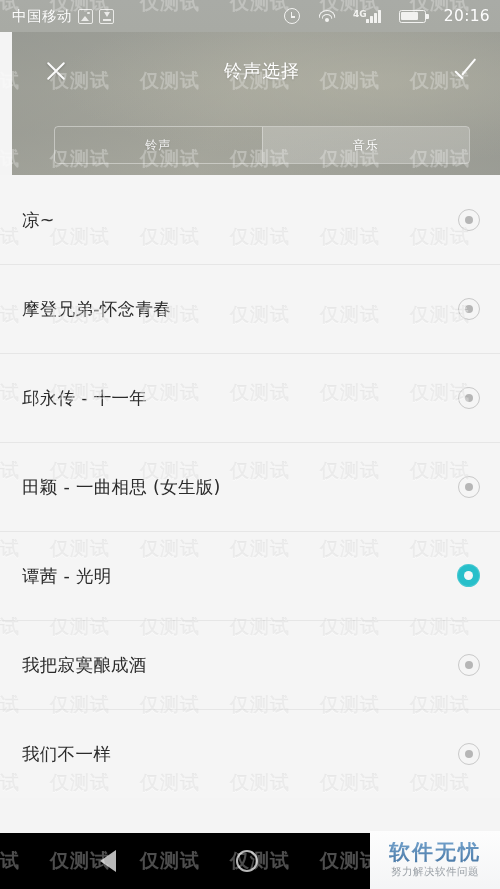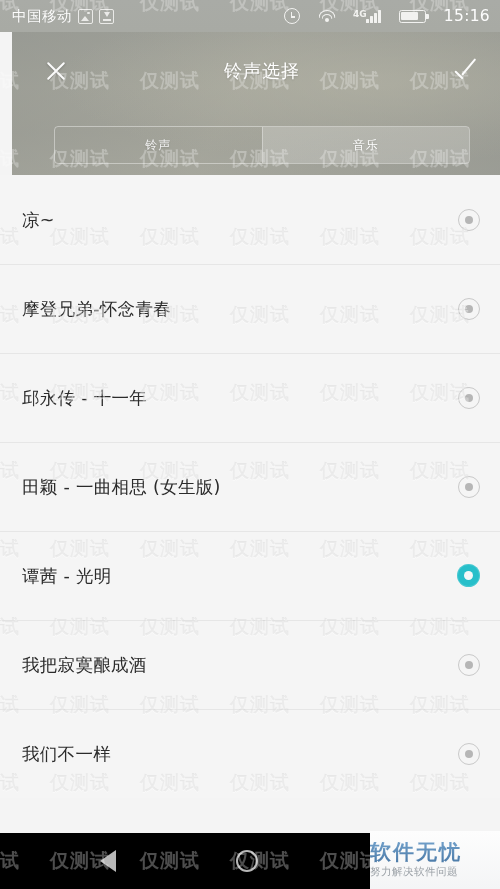--- a/index.html
+++ b/index.html
@@ -118,21 +118,21 @@
     text-shadow:0 1px 0 rgba(255,255,255,0.45);
   }
   
   .wm.onblack{ color:rgba(255,255,255,0.30); text-shadow:none; }
   .wm.onheader{ color:rgba(255,255,255,0.28); text-shadow:none; }
 
   
   #brand{
     position:absolute; right:0; bottom:0; z-index:9; width:130px; height:58px;
     background:linear-gradient(180deg,#fdfdfd 0%,#f4f5f6 100%);
-    display:flex; flex-direction:column; align-items:flex-start; justify-content:center; gap:2px;
+    display:flex; flex-direction:column; align-items:center; justify-content:center; gap:2px;
   }
   #brand .b1{ font-size:21px; font-weight:bold; color:#5b88b5; letter-spacing:2px; line-height:1;
     background:linear-gradient(180deg,#6f9ec8 0%,#4b7aa8 100%); -webkit-background-clip:text; background-clip:text; color:transparent;}
   #brand .b2{ font-size:10.5px; color:#9aa0a6; letter-spacing:.5px; }
 </style>
 </head>
 <body>
 
 <div id="device">
 
@@ -152,21 +152,21 @@
       <span class="net">
         <em class="g4" style="font-style:normal">4G</em>
         <b></b>
           <b></b>
           <b></b>
           <b></b>
       </span>
       <span class="batt">
           <span></span>
         </span>
-      <span class="sb-time">15:16</span>
+      <span class="sb-time">20:16</span>
     </div>
   </div>
 
   <div id="header">
     <div class="hdr-bar">
       <div class="hdr-btn left">
         <span class="ico-x"></span>
       </div>
       <span class="hdr-title">铃声选择</span>
       <div class="hdr-btn right">

